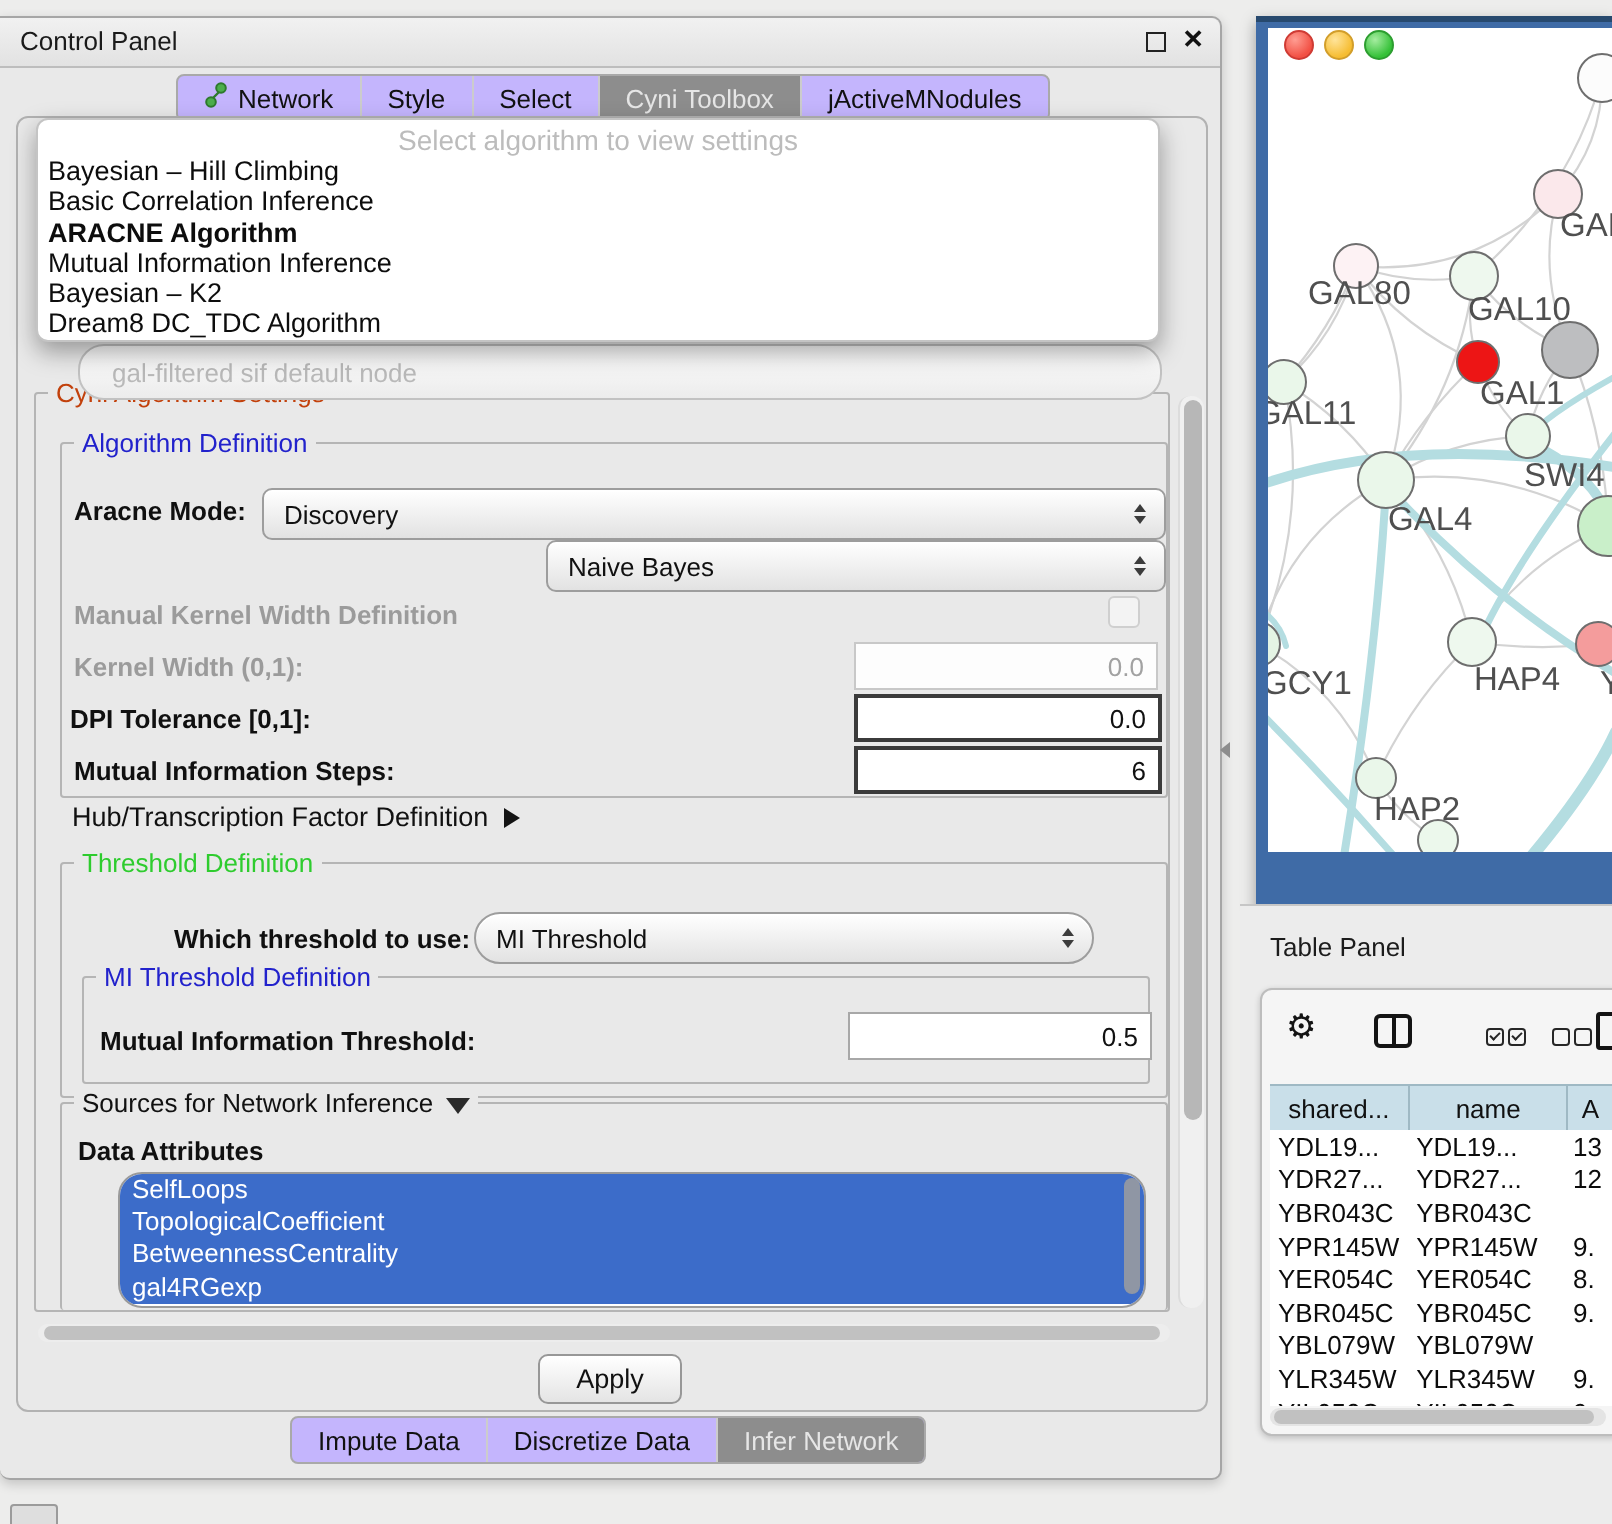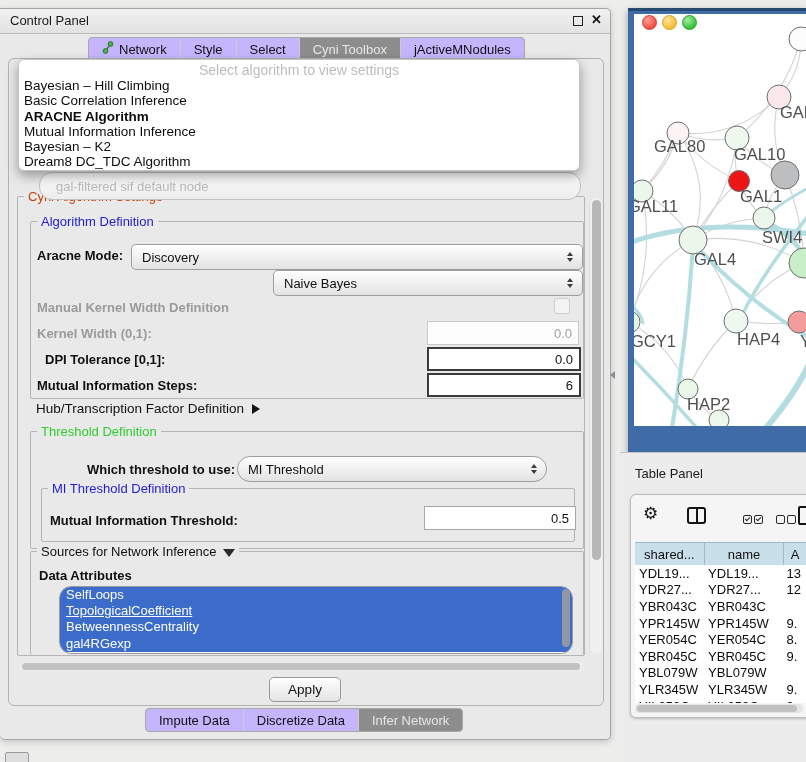--- a/index.html
+++ b/index.html
@@ -167,21 +167,21 @@
         </div>
 
         <span class="blab dis" style="left:6px;top:78px;">Manual Kernel Width Definition</span>
         <span class="checkbox" style="left:523px;top:76px;"></span>
 
         <span class="blab dis" style="left:6px;top:104px;">Kernel Width (0,1):</span>
         <div class="field dis" style="left:396px;top:99px;width:144px;height:22px;">
           <span>0.0</span>
         </div>
 
-        <span class="blab" style="left:14px;top:130px;">DPI Tolerance [0,1]:</span>
+        <span class="blab" style="left:4px;top:130px;">DPI Tolerance [0,1]:</span>
         <div class="field strong" style="left:396px;top:125px;width:144px;height:20px;">
           <span>0.0</span>
         </div>
 
         <span class="blab" style="left:6px;top:156px;">Mutual Information Steps:</span>
         <div class="field strong" style="left:396px;top:151px;width:144px;height:20px;">
           <span>6</span>
         </div>
       </div>
 
@@ -208,21 +208,21 @@
             <span>0.5</span>
           </div>
         </div>
       </div>
 
       <div class="groupbox" style="left:12px;top:354px;width:552px;height:103px;border-bottom:none;">
         <span class="grouplab" style="color:#111;"><span>Sources for Network Inference</span><span class="tri-down"></span></span>
         <span class="blab" style="left:8px;top:16px;">Data Attributes</span>
         <div class="attr-list" id="attr-list" style="left:28px;top:34px;width:512px;height:66px;border-radius:12px;">
           <div class="attr-item" style="background: rgb(60, 108, 201);">SelfLoops</div>
-            <div class="attr-item" style="background: rgb(60, 108, 201); text-decoration: underline;">TopologicalCoefficient</div>
+            <div class="attr-item" style="background: rgb(60, 108, 201);">TopologicalCoefficient</div>
             <div class="attr-item" style="background: rgb(60, 108, 201);">BetweennessCentrality</div>
             <div class="attr-item" style="background: rgb(60, 108, 201);">gal4RGexp</div>
             <div class="list-scroll"></div>
         </div>
       </div>
     </div>
 
     <div class="vscroll" style="left:580px;top:139px;width:12px;height:456px;">
       <div class="thumb" style="top:2px;height:360px;"></div>
     </div>

